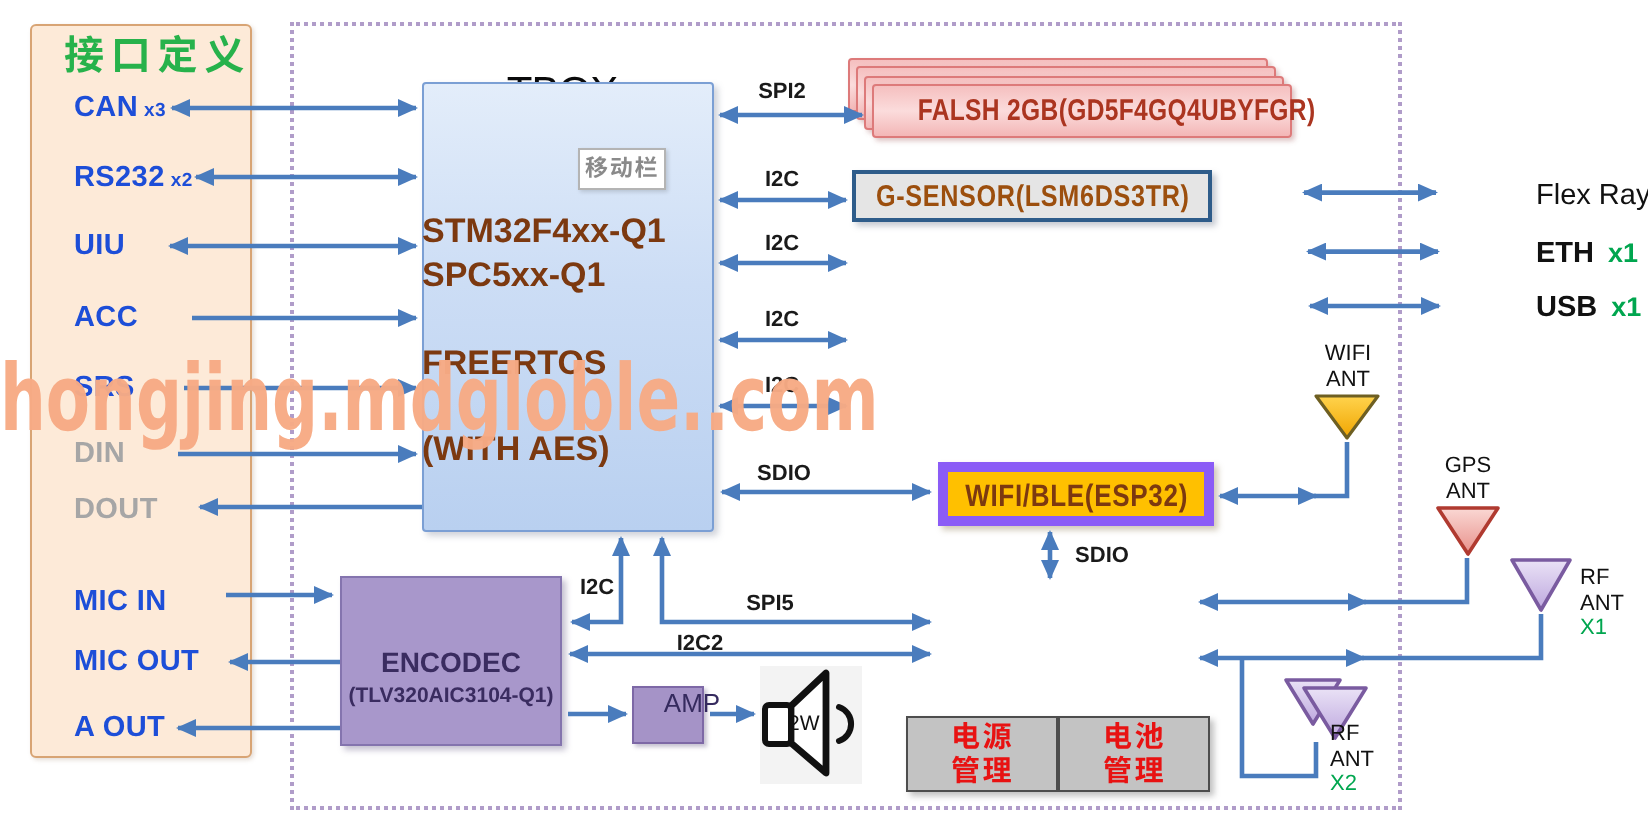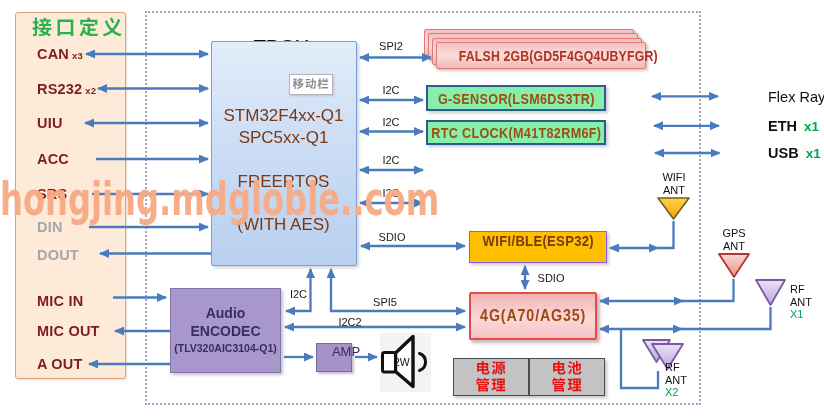--- a/index.html
+++ b/index.html
@@ -5,63 +5,63 @@
   html,body { margin:0; padding:0; background:#fff; }
   .stage { position:relative; width:824px; height:419px; background:#fff; overflow:hidden;
            font-family:"Liberation Sans","DejaVu Sans",sans-serif; }
   .stage, .stage * { box-sizing:border-box; }
   .lbl { position:absolute; white-space:nowrap; }
   .cjk { position:absolute; }
   .sr { position:absolute; width:1px; height:1px; overflow:hidden; clip-path:inset(50%); opacity:0; }
   .panel { position:absolute; left:15px; top:12px; width:111px; height:366.5px; background:#fdead8;
            border:1.4px solid #d8a474; border-radius:3px; box-shadow:1px 1px 2px rgba(150,120,90,.25); }
   .pitem { position:absolute; left:37px; height:16px; line-height:16px; font-size:14.5px; font-weight:bold;
-           color:#7f1d1d; letter-spacing:0.2px; white-space:nowrap; }
+           color:#1d4ed8; letter-spacing:0.2px; white-space:nowrap; }
   .pitem .sub { font-size:9.5px; margin-left:3px; }
   .pitem.muted { color:#a6a6a6; }
   .tbox-border { position:absolute; left:145px; top:11px; width:556px; height:394px;
                  border:2.6px dotted #b09cc9; }
   .tbox-title { position:absolute; left:230px; top:15px; width:102px; text-align:center;
                 font-size:21px; font-weight:normal; color:#0a0a0a; letter-spacing:-0.5px;margin-top:20px; }
   .mcu { position:absolute; left:211px; top:40.5px; width:146px; height:225.5px;
          background:linear-gradient(180deg,#e3edfa 0%,#ccddf5 45%,#b9d0f0 100%);
          border:1.5px solid #7b9fd4; border-radius:2px; box-shadow:2px 2px 3px rgba(120,130,150,.35); }
-  .mcutxt { position:absolute; left:211px; width:145px; text-align:center; font-weight:normal;
+  .mcutxt { position:absolute; left:211px; width:145px; font-weight:bold;
             color:#7c3910; font-size:17px; height:19px; line-height:19px; }
   .movebar { position:absolute; left:289px; top:73.5px; width:44px; height:21px; background:#fff;
              border:1px solid #b4b4b4; box-shadow:1px 1px 2px rgba(0,0,0,.15); }
   .card { position:absolute; width:210px; height:27px;
           background:linear-gradient(180deg,#f5bfbf 0%,#fbdcdc 50%,#f3b6b6 100%);
           border:1.4px solid #dd7a7a; border-radius:2px; box-shadow:1.5px 1.5px 2.5px rgba(160,90,90,.35); }
   .card.front { display:flex; align-items:center; justify-content:flex-start; }
   .flashtxt { font-size:15px; font-weight:bold; color:#ab3520; transform:scaleX(0.82); letter-spacing:0.2px; white-space:nowrap; }
-  .sensor { position:absolute; left:426px; width:180px; background:#86efac; border:2px solid #2e5c8a;
+  .sensor { position:absolute; left:426px; width:180px; background:#e5e5e5; border:2px solid #2e5c8a;
             display:flex; align-items:center; justify-content:center; box-shadow:2px 2px 3px rgba(110,120,140,.4); }
   .sensortxt { font-size:15px; font-weight:bold; color:#9c4f0e; transform:scaleX(0.84); letter-spacing:0.4px; white-space:nowrap; }
   .wdog { position:absolute; left:426px; top:193px; width:182px; height:24px; background:#92d050;
           border:1px solid #83bd45; display:flex; align-items:center; justify-content:center;
           box-shadow:2px 2px 3px rgba(110,130,100,.4); }
   .wifibox { position:absolute; left:469px; top:231px; width:138px; height:32px; background:#ffc000;
-             border:1px solid #8b5cf6; display:flex; align-items:flex-start; justify-content:center;
+             border:5px solid #8b5cf6; display:flex; align-items:flex-end; justify-content:center;
              box-shadow:2px 2px 3px rgba(140,120,80,.4); }
   .modem { position:absolute; left:469px; top:292px; width:128px; height:48px;
            background:linear-gradient(180deg,#f3b3b3 0%,#fbd9d9 55%,#f6c2c2 100%);
            border:2px solid #e14b4b; border-radius:2px; display:flex; align-items:center; justify-content:center;
            box-shadow:2.5px 2.5px 3px rgba(150,100,100,.45); }
   .encodec { position:absolute; left:170px; top:288px; width:111px; height:85px; background:#a897cb;
              border:1.6px solid #8474ae; box-shadow:2px 2px 3px rgba(110,100,140,.4); }
   .enctxt { position:absolute; left:170px; width:111px; text-align:center; font-weight:bold; color:#3a2c60; }
   .amp { position:absolute; left:316px; top:343px; width:36px; height:29px; background:#a593c7;
          border:1.6px solid #7d68a6; display:flex; align-items:flex-start; justify-content:center;
          font-size:13px; font-weight:normal; color:#352a5e; box-shadow:1.5px 1.5px 2px rgba(110,100,140,.4);padding-left:24px; }
   .spkbg { position:absolute; left:380px; top:333px; width:51px; height:59px; background:#f3f3f3; }
   .graybox { position:absolute; left:453px; top:358px; width:152px; height:38px; background:#c3c3c3;
              border:1.8px solid #4d4d4d; box-shadow:2px 2px 3px rgba(100,100,100,.4); }
   .graybox .divider { position:absolute; left:74px; top:0; width:1.8px; height:100%; background:#4d4d4d; }
-  .bus { position:absolute; font-size:11px; font-weight:normal; color:#1a1a1a; text-align:center; height:12px; line-height:12px; }
+  .bus { position:absolute; font-size:11px; font-weight:bold; color:#1a1a1a; text-align:center; height:12px; line-height:12px; }
   .extport { position:absolute; left:768px; height:17px; line-height:17px; font-size:14.5px; color:#111; white-space:nowrap;text-align:right; }
   .extport .cnt { color:#00a64f; font-weight:bold; margin-left:7px; font-size:13.5px; }
   .antlbl { position:absolute; font-size:11px; font-weight:normal; color:#111; line-height:12.5px; text-align:center; }
   .antlbl .cnt { color:#00a64f; }
   .w2 { position:absolute; left:394px; top:356px; width:22px; font-size:10.5px; font-weight:normal; color:#111; text-align:left; }
   .watermark { position:absolute; left:0px; top:172px; font-family:"DejaVu Sans",sans-serif;
                font-size:46px; font-weight:bold; color:#f7ab85; transform:scaleX(0.70);
                transform-origin:0 0; letter-spacing:0px; opacity:0.97; white-space:nowrap; }
   svg.layer { position:absolute; left:0; top:0; }
 </style>
@@ -108,32 +108,25 @@
   <div class="card" style="left:424px;top:28.5px"></div>
   <div class="card" style="left:428px;top:33px"></div>
   <div class="card" style="left:432px;top:37.5px"></div>
   <div class="card front" style="left:436px;top:42px">
     <span class="flashtxt">FALSH 2GB(GD5F4GQ4UBYFGR)</span>
   </div>
 
   <div class="sensor" style="top:85px;height:26px">
     <span class="sensortxt">G-SENSOR(LSM6DS3TR)</span>
   </div>
-  <div class="sensor" style="top:120px;height:25px">
-    <span class="sensortxt">RTC CLOCK(M41T82RM6F)</span>
-  </div>
   <div class="wifibox">
     <span class="sensortxt" style="color:#7c3910;font-size:15.5px">WIFI/BLE(ESP32)</span>
   </div>
-  <div class="modem">
-    <span class="sensortxt" style="color:#9c4a10;font-size:17px;letter-spacing:1px">4G(A70/AG35)</span>
-  </div>
 
   <div class="encodec"></div>
-  <div class="enctxt lbl" style="top:305px;font-size:14px;height:16px;line-height:16px">Audio</div>
   <div class="enctxt lbl" style="top:322.5px;font-size:14px;height:16px;line-height:16px">ENCODEC</div>
   <div class="enctxt lbl" style="top:341.5px;font-size:10.5px;height:12px;line-height:12px">(TLV320AIC3104-Q1)</div>
   <div class="amp">
     <span>AMP</span>
   </div>
   <div class="spkbg"></div>
 
   <div class="graybox">
       <div class="divider"></div>
     </div>

